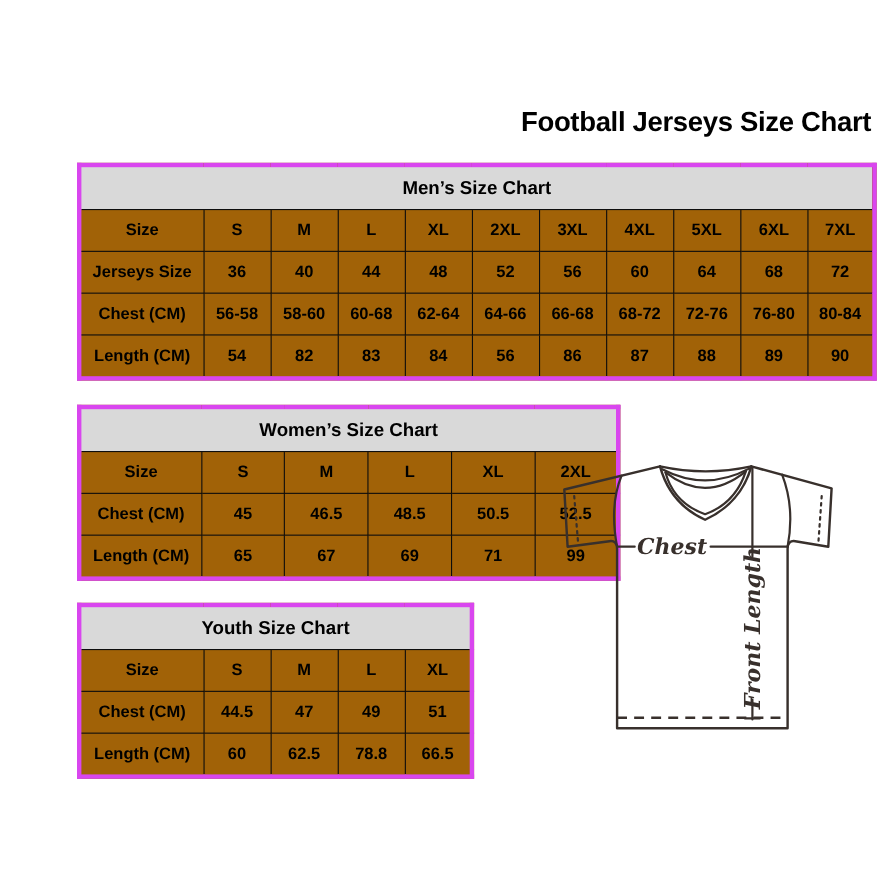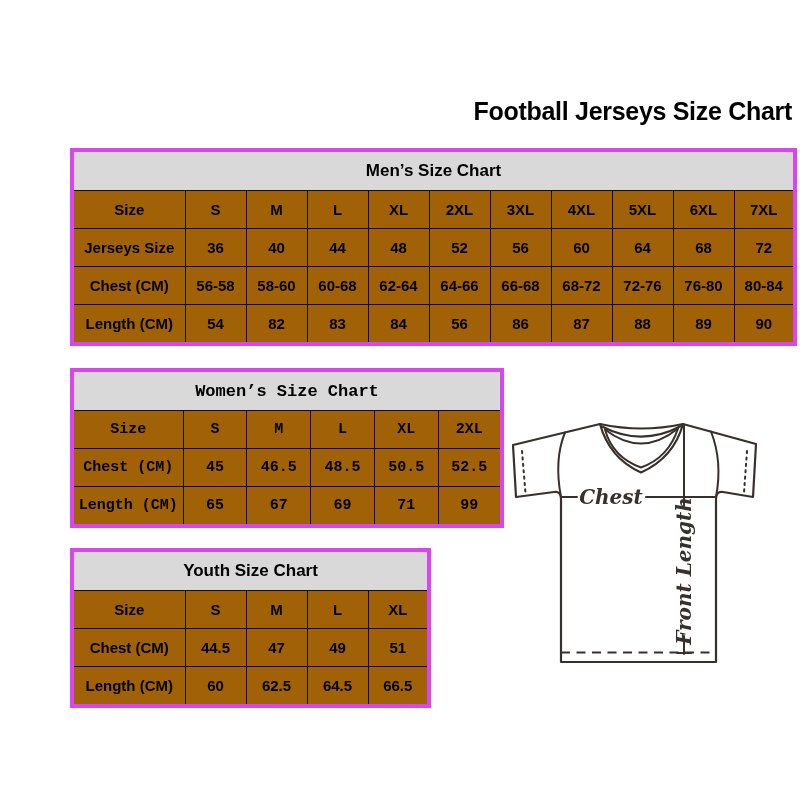--- a/index.html
+++ b/index.html
@@ -18,21 +18,21 @@
     background:#a16207; border:4px solid #d946ef;margin-left:32px;
   }
   table.size-table th, table.size-table td {
     border:1.5px solid #0d0d0d; text-align:center; vertical-align:middle;
     font-weight:bold; color:#000; padding:0 2px; overflow:hidden;
   }
   .tbl-title { background:#d9d9d9; font-size:17px; height:38px; }
   table.men   { left:38px; top:148px; width:727px; }
   table.men   td { height:37px; font-size:15px; }
   table.men   col.head-col { width:113px; }
-  table.women { left:38px; top:368px; width:434px;font-family:Liberation Mono, monospace; }
+  table.women { left:38px; top:368px; width:494px; }
   table.youth { left:38px; top:548px; width:361px; }
   table.women td, table.youth td { height:37px; font-size:15px; }
   table.women col.head-col { width:111px; }
   table.youth col.head-col { width:113px; }
   .jersey-wrap { position:absolute; left:500px; top:400px; width:270px; height:290px; }
   .jersey-wrap svg { display:block; }
   .jersey-label {
     font-family:"DejaVu Serif", serif; font-style:italic; font-weight:bold;
     font-size:20px;
   }
@@ -168,21 +168,21 @@
         <td>Chest (CM)</td>
         <td>44.5</td>
         <td>47</td>
         <td>49</td>
         <td>51</td>
       </tr>
       <tr>
         <td>Length (CM)</td>
         <td>60</td>
         <td>62.5</td>
-        <td>64.5</td>
+        <td>78.8</td>
         <td>66.5</td>
       </tr>
     </tbody>
 </table>
 
 <div class="jersey-wrap">
   <svg viewBox="0 0 270 290" width="270" height="290" xmlns="http://www.w3.org/2000/svg" fill="none" stroke="#38302c" stroke-width="2.2" stroke-linejoin="round" stroke-linecap="round">
 
     <path d="M 100 24 L 13 45 L 16 97 L 54 92 Q 61 91 61 99 L 61 262 L 216 262 L 216 99 Q 216 91 223 92 L 253 97 L 256 44 L 183 24"></path>
 

